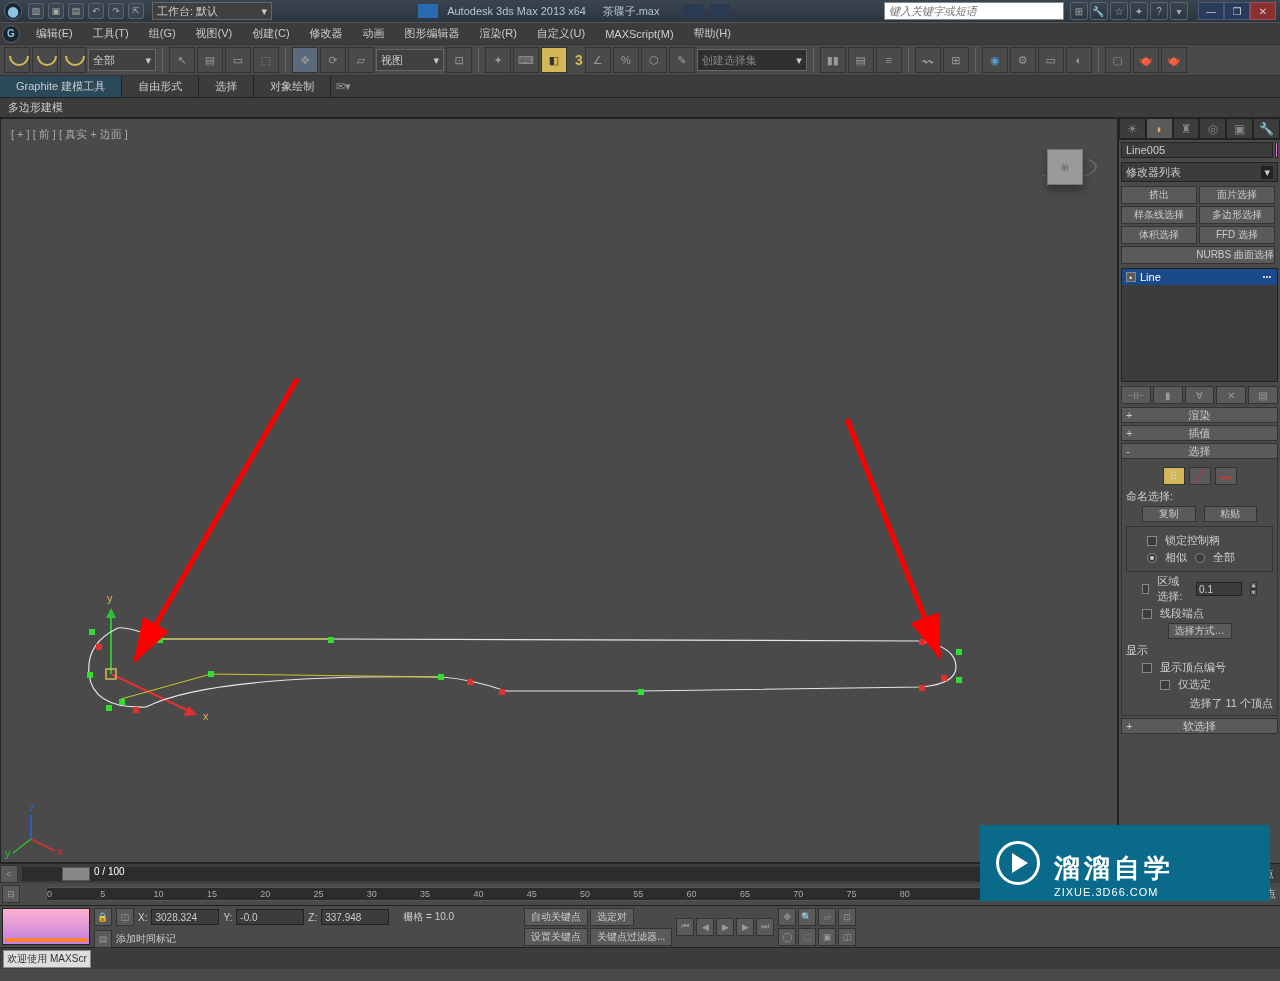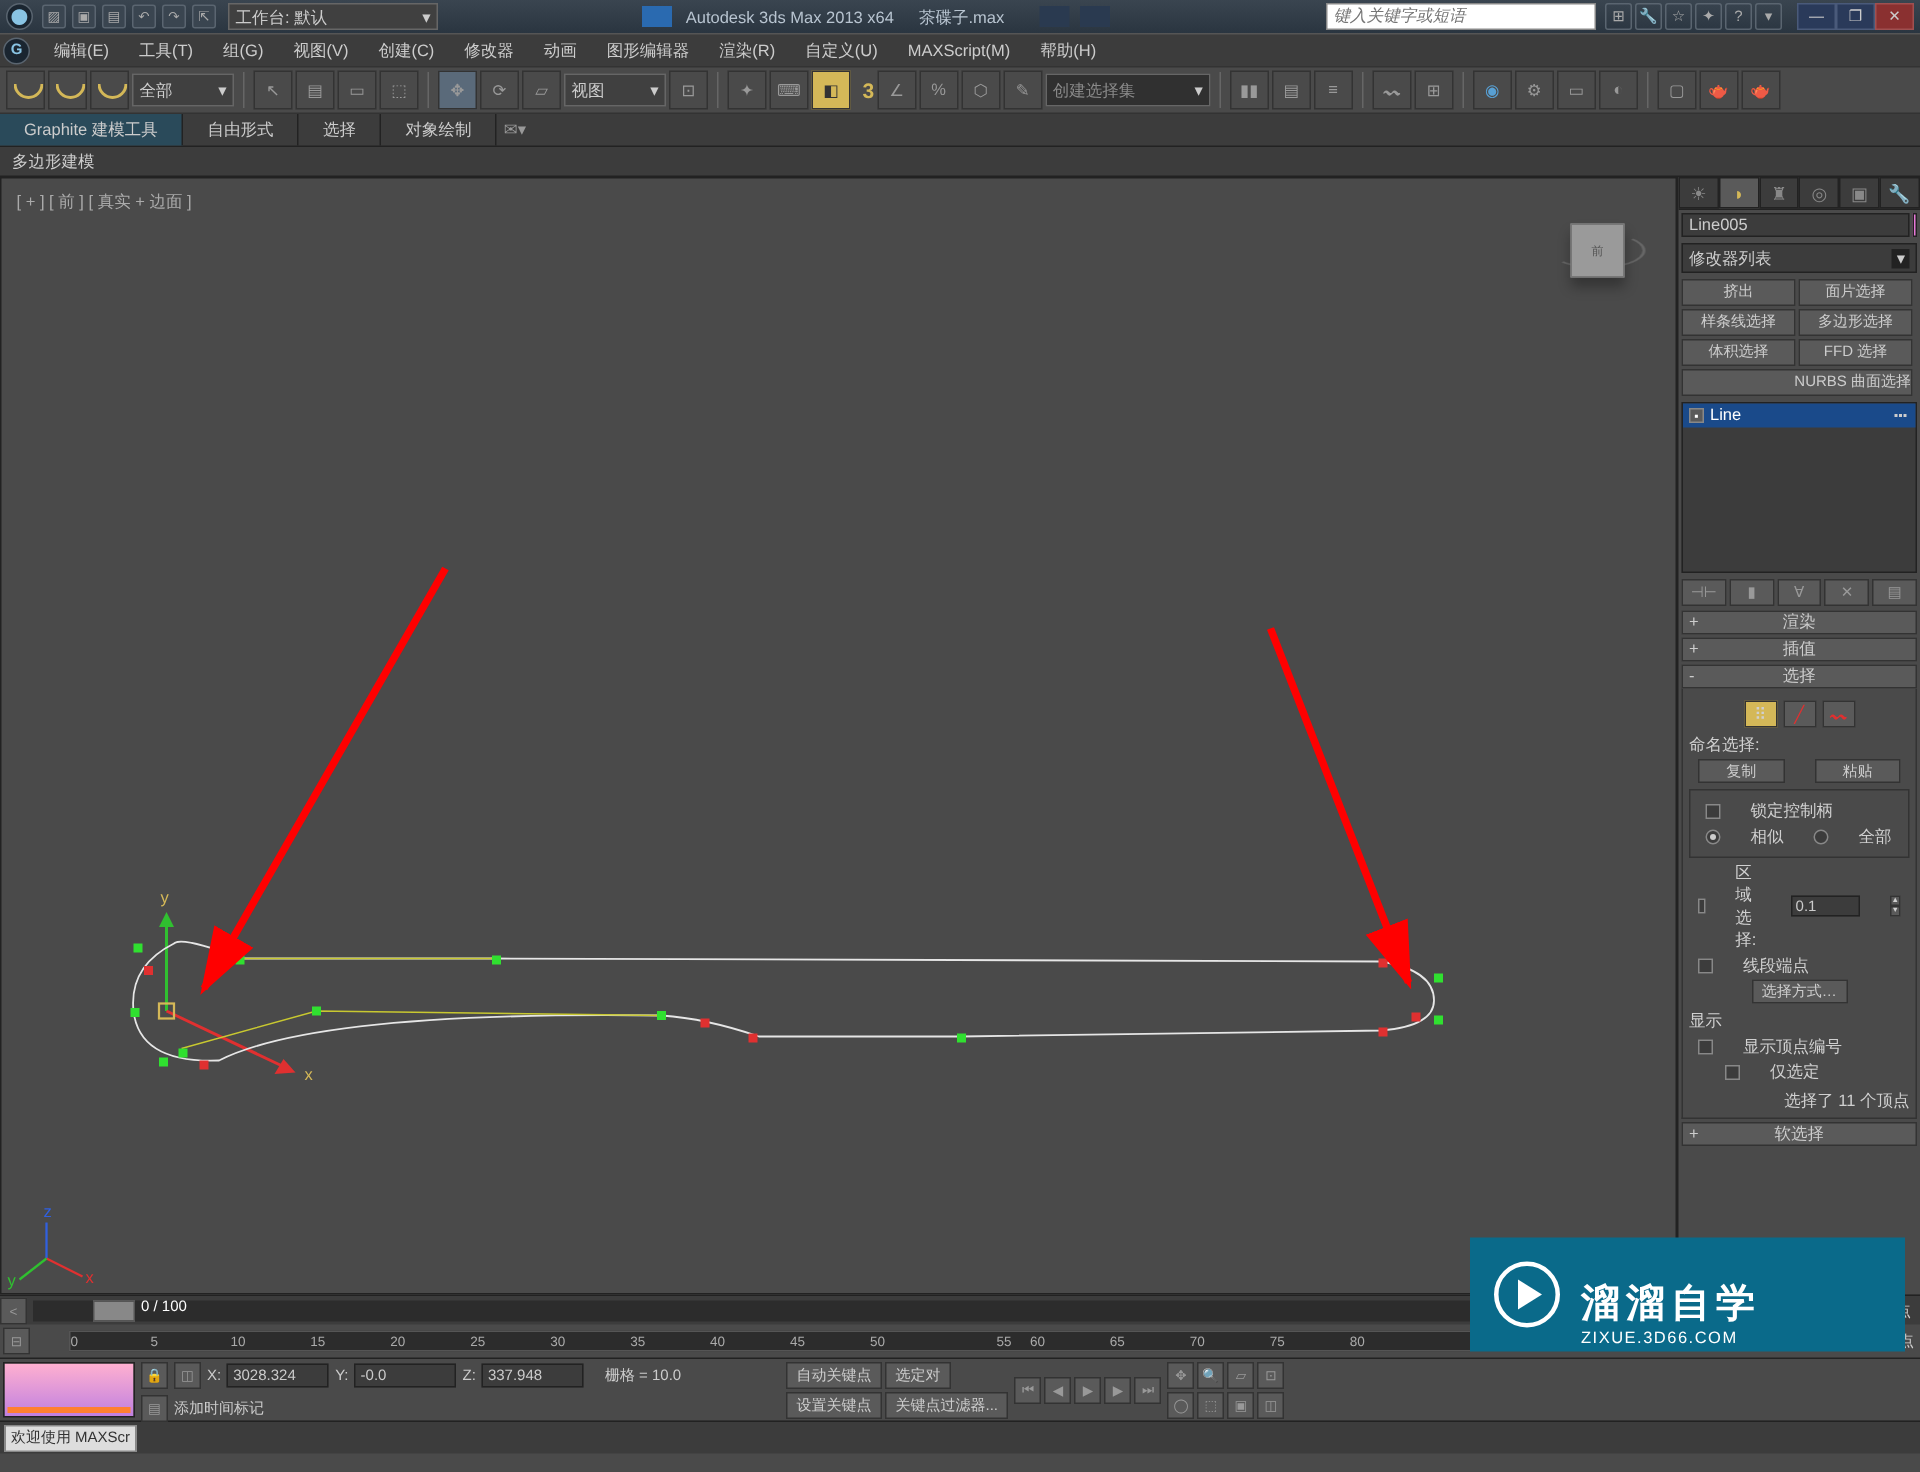--- a/index.html
+++ b/index.html
@@ -3,21 +3,21 @@
 <meta charset="utf-8">
 <style>
 * { margin: 0; padding: 0; box-sizing: border-box; font-family: "Microsoft YaHei", Arial, sans-serif; font-size: 11px; user-select: none; }
 body { background: #4a4a4a; color: #d0d0d0; width: 1280px; height: 981px; overflow: hidden; position: relative; }
 
 
 .title-bar { height: 22px; background: linear-gradient(#3a4550, #2a3540); display: flex; align-items: center; padding: 0 4px; }
 .app-logo { width: 18px; height: 18px; background: #1a2530; border-radius: 9px; border: 1px solid #5a6570; display:flex;align-items:center;justify-content:center;color:#89c4e4;font-weight:bold;font-size:10px; }
 .qat { display: flex; gap: 4px; margin-left: 6px; }
 .qat-btn { width: 16px; height: 16px; background: #3a4550; border: 1px solid #5a6570; border-radius: 2px; display:flex;align-items:center;justify-content:center;font-size:9px;color:#aaa; }
-.workspace-combo { margin-left: 8px; height: 18px; width: 140px; background: #404040; border: 1px solid #666; color: #ccc; padding: 0 4px; display:flex;align-items:center;justify-content:space-between;}
+.workspace-combo { margin-left: 8px; height: 18px; width: 120px; background: #404040; border: 1px solid #666; color: #ccc; padding: 0 4px; display:flex;align-items:center;justify-content:space-between;}
 .title-center { flex: 1; text-align: center; color: #b8c4d0; font-size: 12px; }
 .search-box { width: 180px; height: 18px; background: #fff; border: 1px solid #888; color: #999; font-style: italic; padding: 0 4px; margin-left: 8px; }
 .title-icons { display: flex; gap: 2px; margin-left: 6px; }
 .title-icon { width: 18px; height: 18px; border: 1px solid #5a6570; border-radius: 2px; display:flex;align-items:center;justify-content:center;font-size:10px;color:#aaa;}
 .win-controls { display: flex; margin-left: 10px; }
 .win-btn { width: 26px; height: 18px; background: #2a3a5a; border: 1px solid #4a5a7a; display:flex;align-items:center;justify-content:center;font-size:10px;color:#ccc;}
 .win-btn.close { background: #8a3030; border-color:#a05050; }
 
 
 .menu-bar { height: 22px; background: #3c3c3c; display: flex; align-items: center; padding: 0 2px; border-top: 1px solid #555; }
@@ -67,21 +67,21 @@
 .stack-dots span{width:2px;height:2px;background:#ccc;}
 .stack-btns { display:flex; gap:2px; padding:2px;}
 .stack-btn { flex:1; height:18px; background:#5a5a5a; border:1px solid #333; display:flex;align-items:center;justify-content:center;font-size:10px;color:#999;}
 .rollout { margin:1px 2px; }
 .rollout-hdr { height:16px; background:#5a5a5a; border:1px solid #333; color:#ccc; text-align:center; font-size:10px; line-height:14px; position:relative;}
 .rollout-hdr .sign { position:absolute; left:4px; }
 .rollout-body { background:#4a4a4a; border:1px solid #333; border-top:none; padding:4px; font-size:10px;}
 .subobj-row { display:flex; gap:4px; align-items:center; justify-content:center; padding:4px 0;}
 .subobj-btn { width:22px; height:18px; border:1px solid #333; background:#5a5a5a; display:flex;align-items:center;justify-content:center;}
 .subobj-btn.active { background:#d4b858;}
-.field-row { display:flex; align-items:center; gap:20px; margin:2px 6px;}
+.field-row { display:flex; align-items:center; gap:8px; margin:2px 16px;}
 .small-btn { height:16px; background:#5a5a5a; border:1px solid #333; color:#ccc; padding:0 6px; font-size:10px;}
 .check { width:10px;height:10px;border:1px solid #888;background:#3c3c3c;}
 .radio { width:10px;height:10px;border:1px solid #888;border-radius:50%;background:#3c3c3c;}
 .radio.on::after{content:'';display:block;width:4px;height:4px;background:#ccc;border-radius:50%;margin:2px;}
 .spinner-input { width:46px; height:14px; background:#3c3c3c; border:1px solid #222; color:#ccc; padding:0 2px; font-size:10px;}
 .spinner-arrows{ width:10px;height:14px;display:flex;flex-direction:column;}
 .spinner-arrows div{flex:1;background:#5a5a5a;border:1px solid #333;font-size:5px;text-align:center;line-height:5px;}
 
 
 .timeline-area { position:absolute; left:0; right:0; bottom:0; height:118px; background:#4a4a4a;}
@@ -424,21 +424,21 @@
         <span class="ruler-num" style="left: 5%;">5</span>
         <span class="ruler-num" style="left: 10%;">10</span>
         <span class="ruler-num" style="left: 15%;">15</span>
         <span class="ruler-num" style="left: 20%;">20</span>
         <span class="ruler-num" style="left: 25%;">25</span>
         <span class="ruler-num" style="left: 30%;">30</span>
         <span class="ruler-num" style="left: 35%;">35</span>
         <span class="ruler-num" style="left: 40%;">40</span>
         <span class="ruler-num" style="left: 45%;">45</span>
         <span class="ruler-num" style="left: 50%;">50</span>
-        <span class="ruler-num" style="left: 55%; margin-left: 31px;">55</span>
+        <span class="ruler-num" style="left: 55%;">55</span>
         <span class="ruler-num" style="left: 60%;">60</span>
         <span class="ruler-num" style="left: 65%;">65</span>
         <span class="ruler-num" style="left: 70%;">70</span>
         <span class="ruler-num" style="left: 75%;">75</span>
         <span class="ruler-num" style="left: 80%;">80</span>
         <span class="ruler-num" style="left: 85%; margin-left: 28px;">85</span>
         <span class="ruler-num" style="left: 90%;">90</span>
         <span class="ruler-num" style="left: 95%;">95</span>
         <span class="ruler-num" style="left: 100%;">100</span>
       </div>

